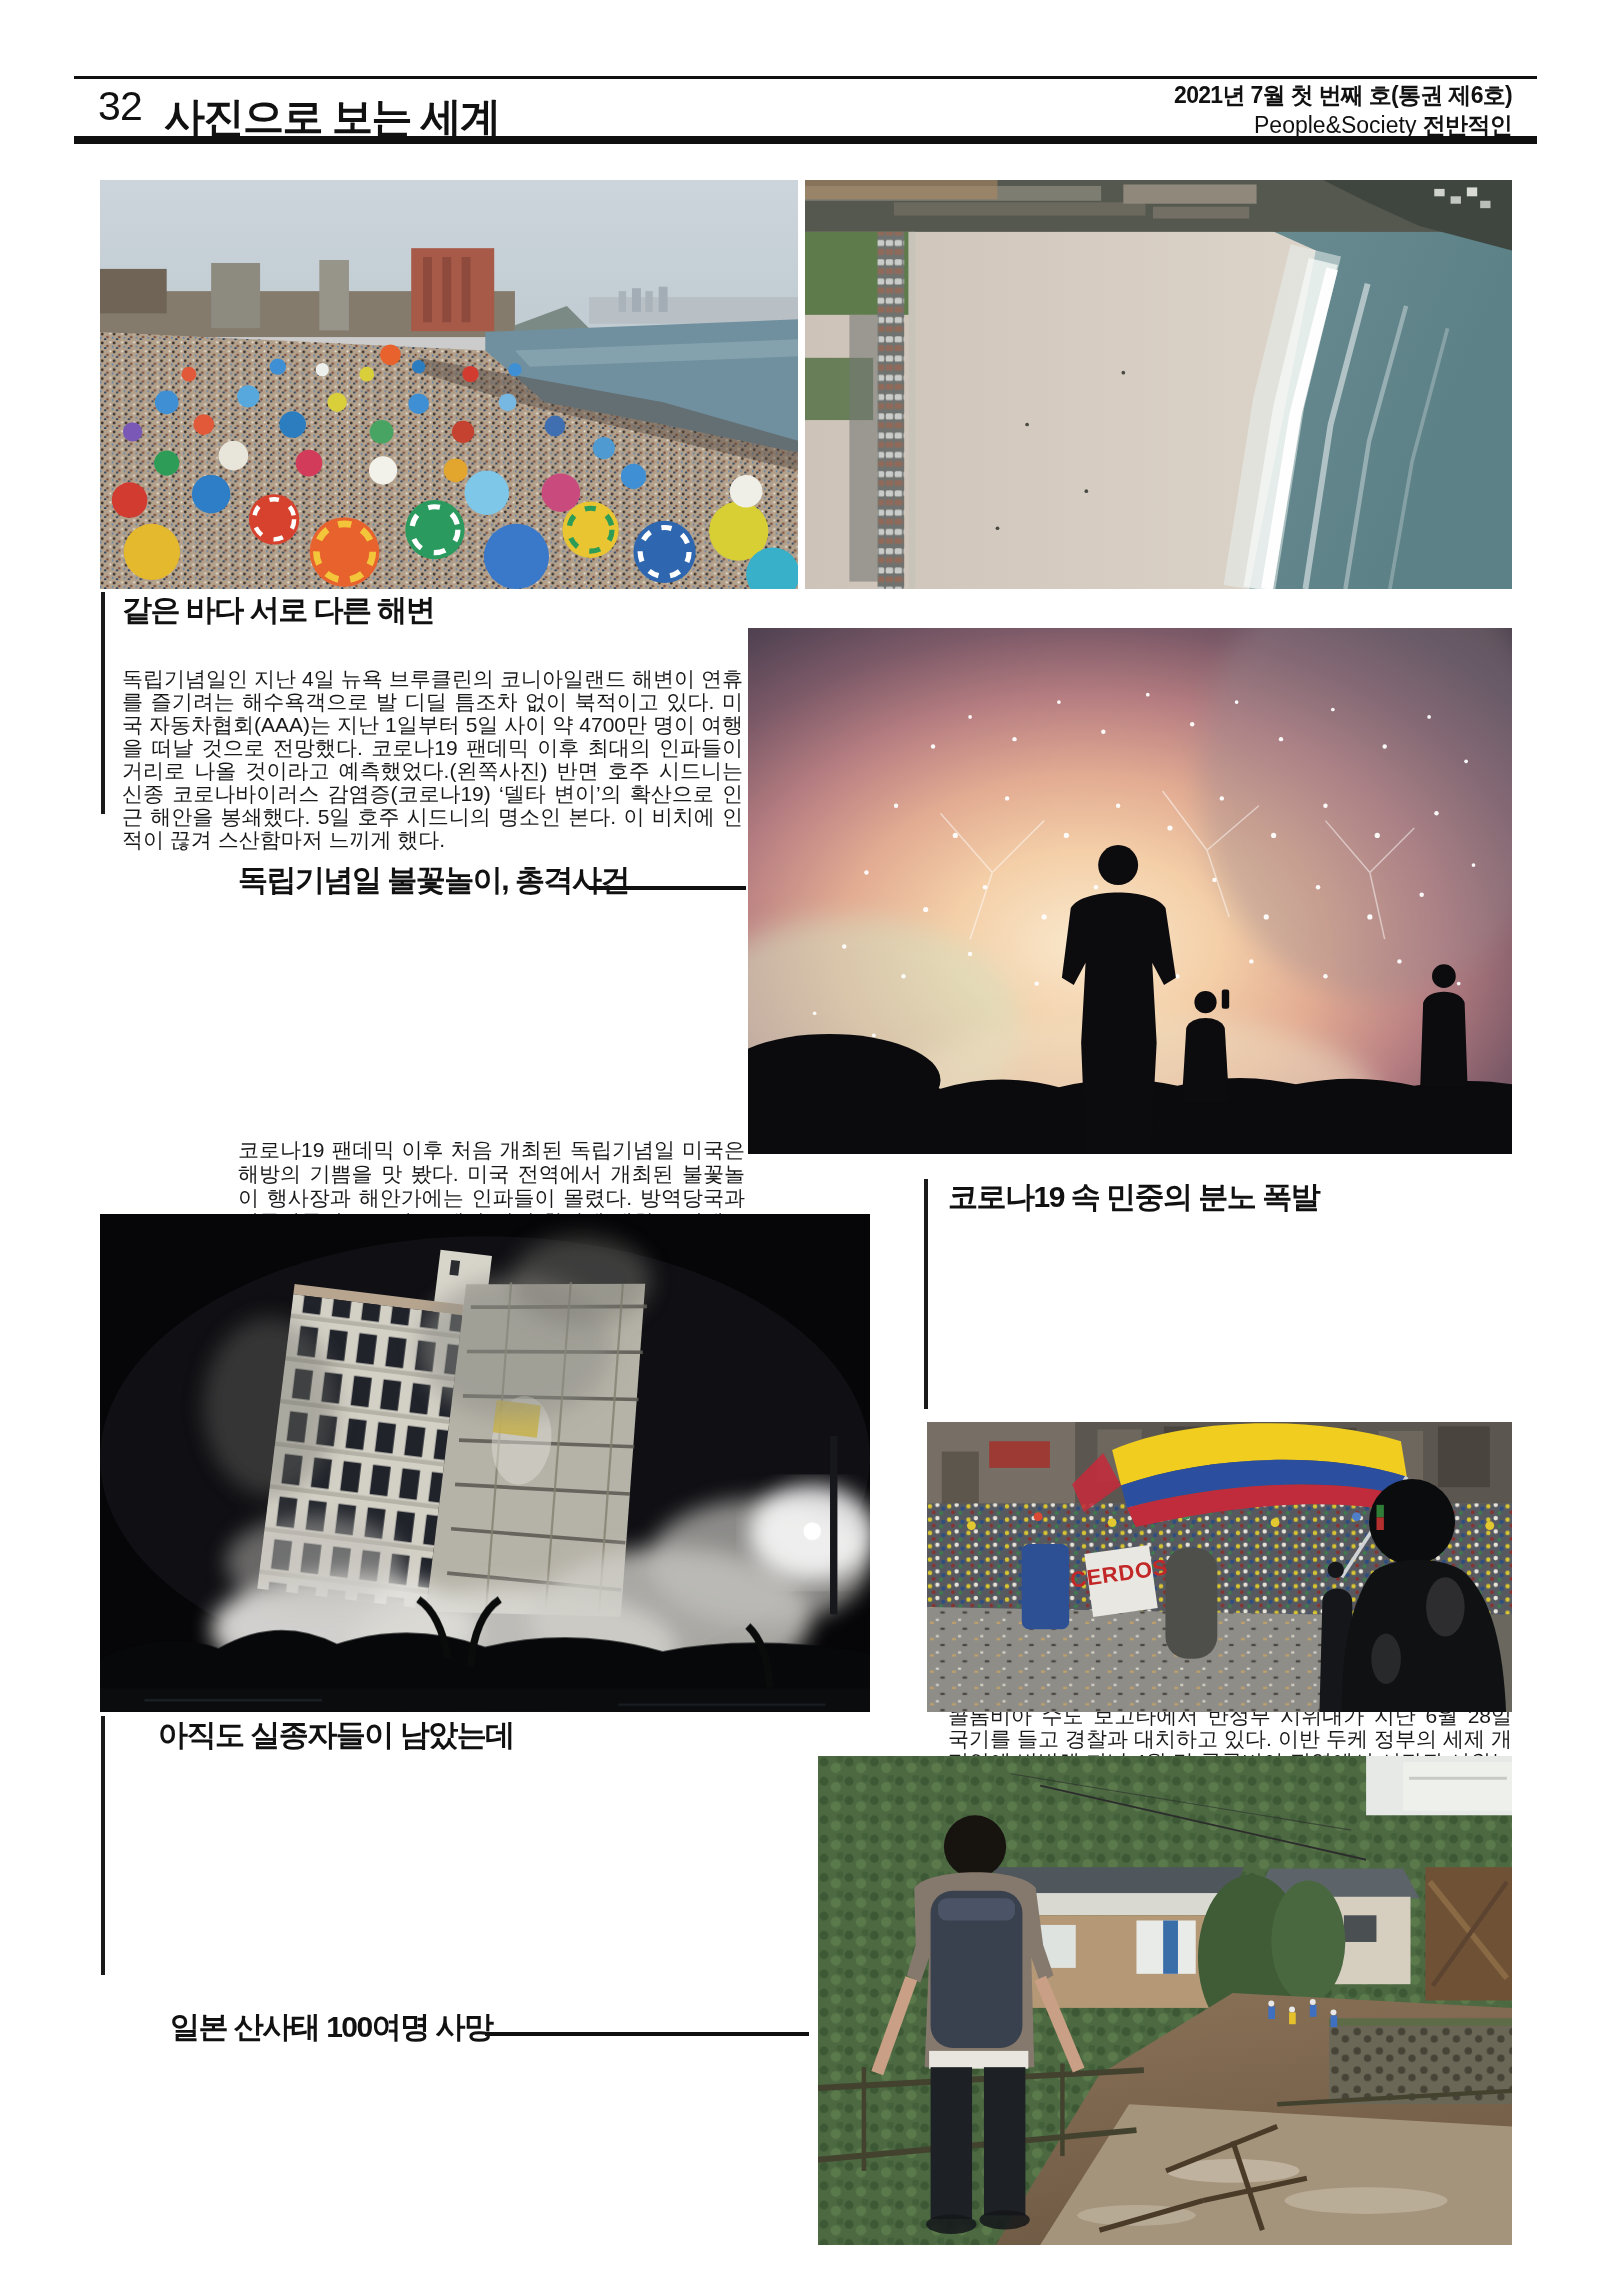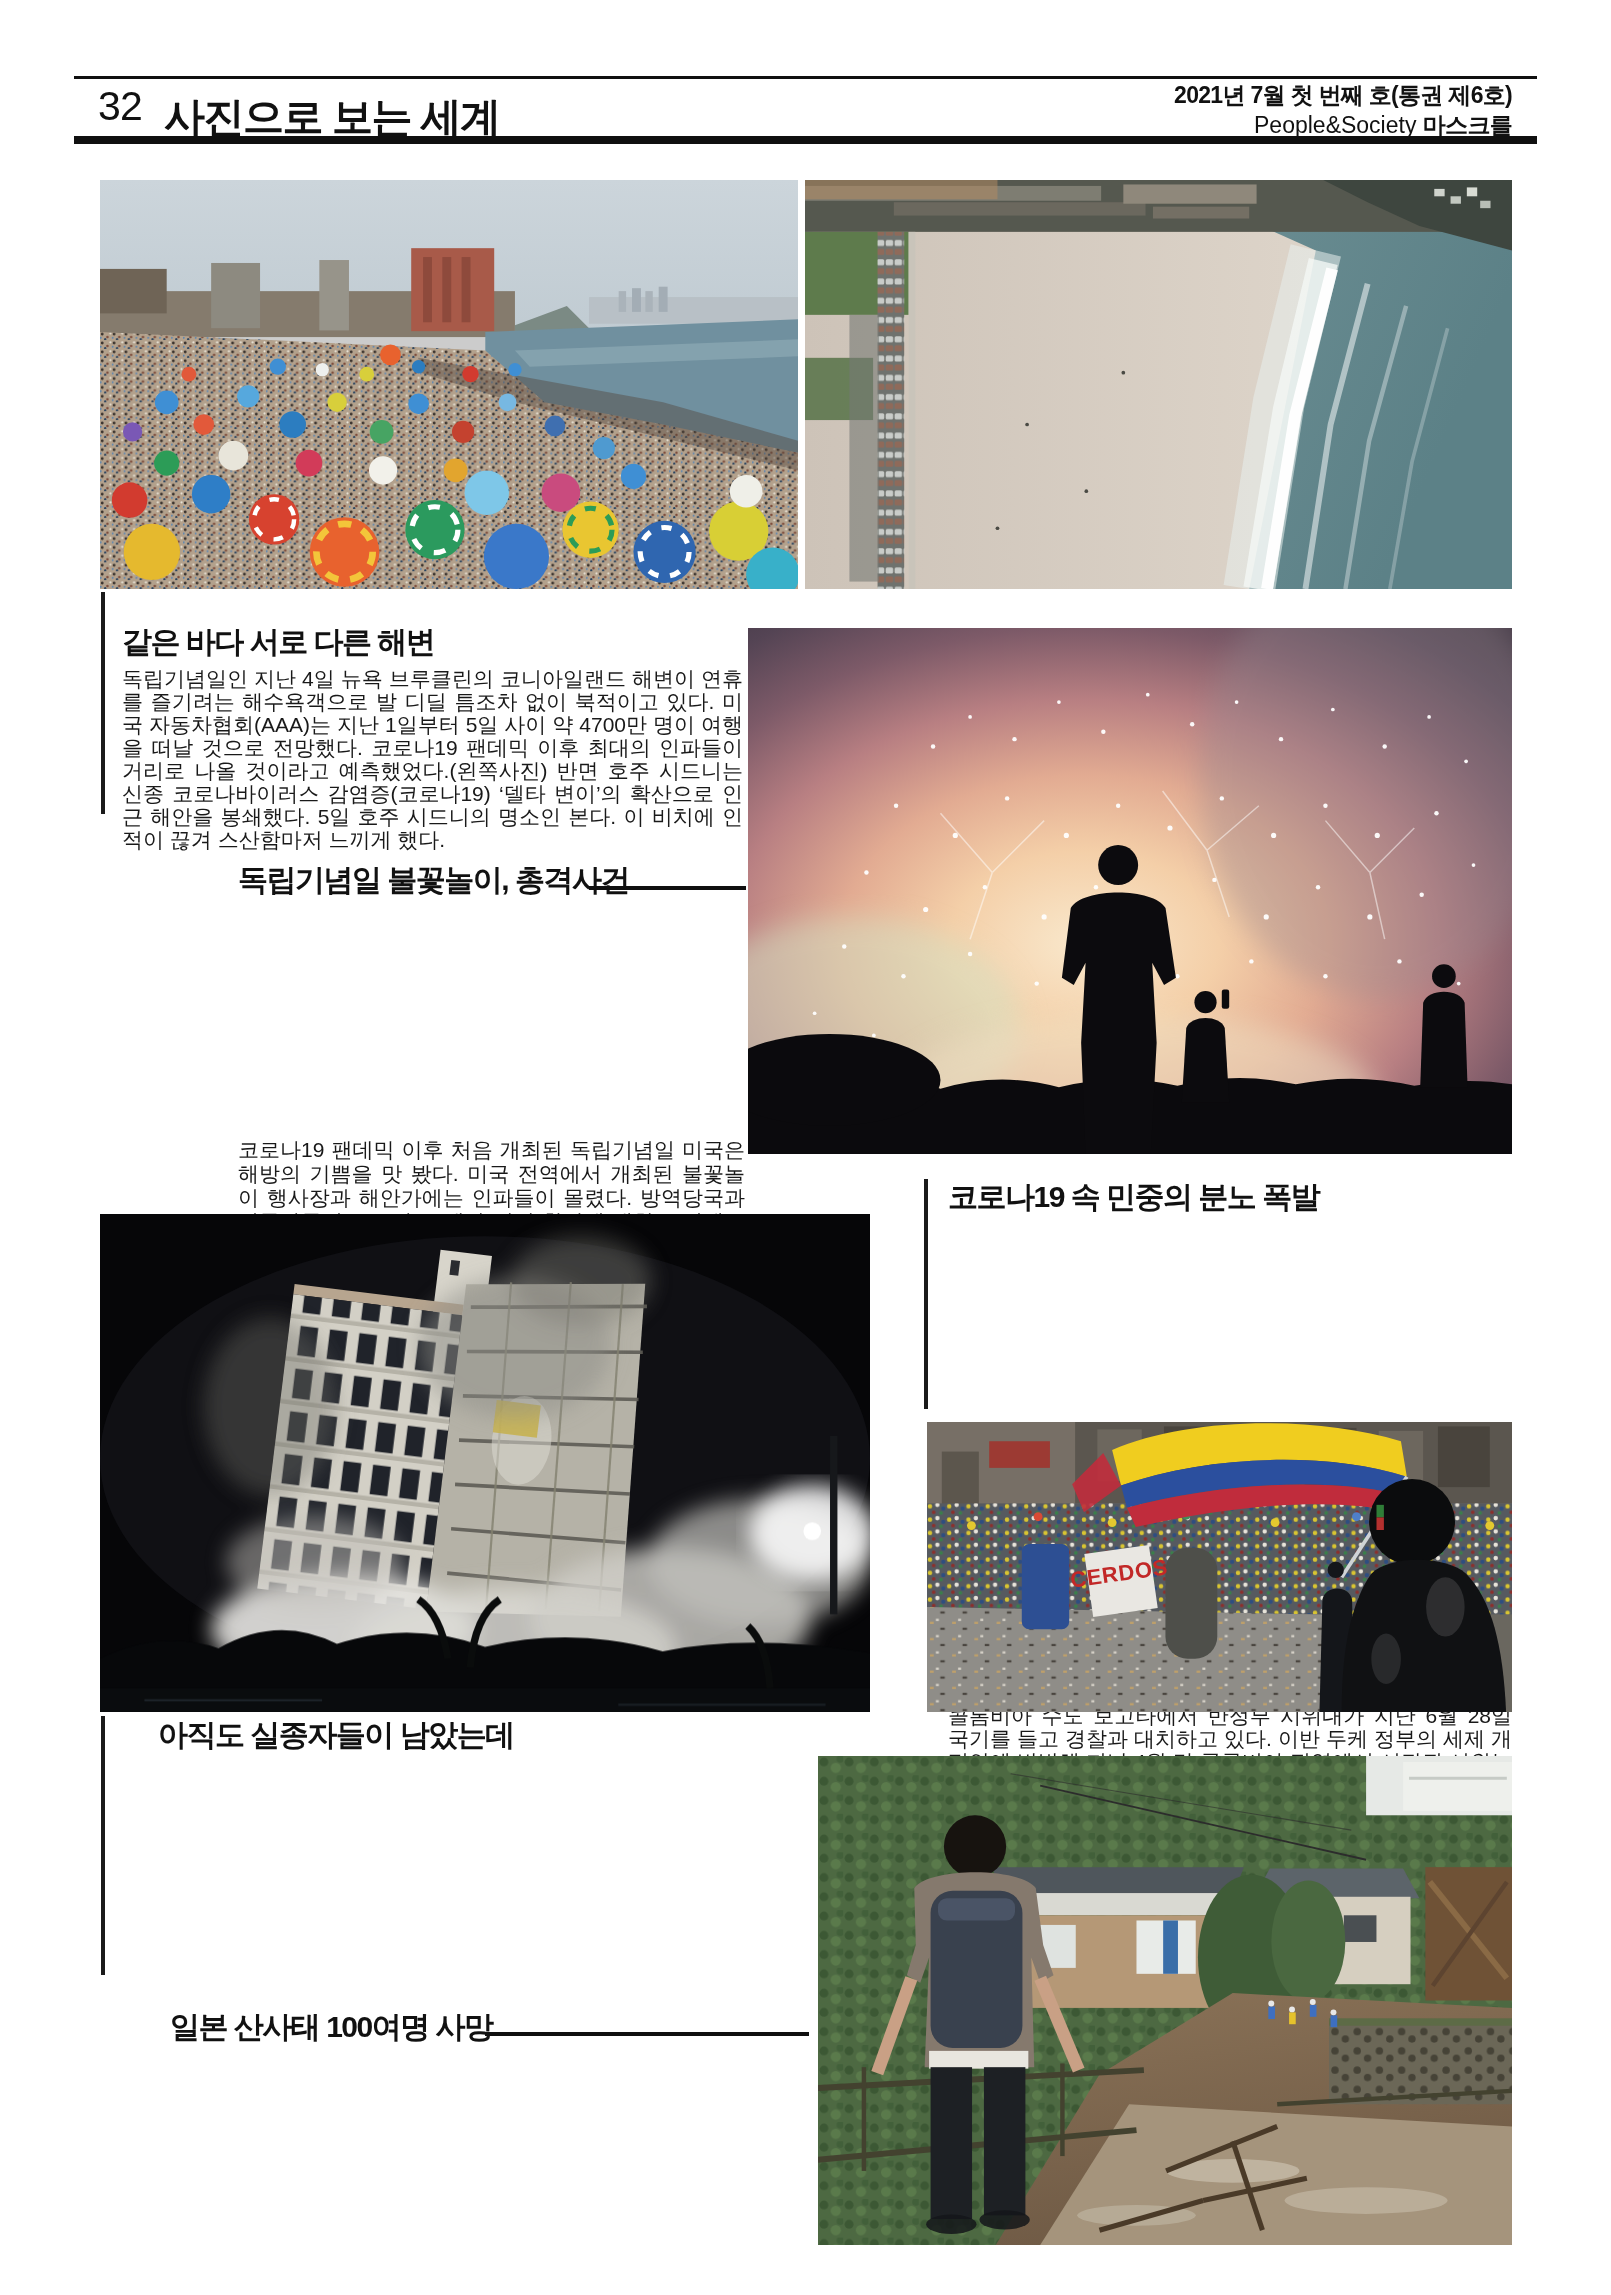--- a/index.html
+++ b/index.html
@@ -32,21 +32,21 @@
 <body>
 
 <div id="page">
 
   <div class="abs rule-h" style="left:74px;top:76px;width:1463px;height:3px;"></div>
   <div class="abs page-num" style="left:98px;top:83px;">32</div>
   <div class="abs section-title" style="left:164px;top:90px;">사진으로 보는 세계</div>
   <div class="abs issue-line" style="right:99px;top:80px;">2021년 7월 첫 번째 호(통권 제6호)</div>
   <div class="abs brand-line" style="right:99px;top:110px;">
     <span class="brand-en">People&amp;Society</span>
-    <span class="brand-ko">마스크를</span>
+    <span class="brand-ko">전반적인</span>
   </div>
   <div class="abs rule-h" style="left:74px;top:136px;width:1463px;height:8.1px;"></div>
 
   <div class="photo" style="left:100px;top:180px;width:698px;height:409px;">
     <svg viewBox="0 0 942 552" preserveAspectRatio="none">
       <defs>
         <linearGradient id="bSky" x1="0" y1="0" x2="0" y2="1">
           <stop offset="0" stop-color="#ccd5db"></stop>
             <stop offset="1" stop-color="#c0cbd2"></stop>
         </linearGradient>
@@ -171,21 +171,21 @@
       <rect x="140" y="70" width="9" height="482" fill="#c9c4ba"></rect>
       <rect x="60" y="182" width="40" height="360" fill="#767a74" opacity="0.6"></rect>
       <circle cx="300" cy="330" r="2.5" fill="#4a4a44"></circle>
         <circle cx="380" cy="420" r="2.5" fill="#4a4a44"></circle>
       <circle cx="260" cy="470" r="2.5" fill="#4a4a44"></circle>
         <circle cx="430" cy="260" r="2.5" fill="#4a4a44"></circle>
     </svg>
   </div>
 
   <div class="abs rule-v" style="left:101px;top:592px;width:3.7px;height:222px;"></div>
-  <div class="abs art-title" style="left:122px;top:622px;">같은 바다 서로 다른 해변</div>
+  <div class="abs art-title" style="left:122px;top:590px;">같은 바다 서로 다른 해변</div>
   <div class="abs art-body body-a1" style="left:122px;top:631px;width:621px;height:185px;">
     <span>독립기념일인 지난 4일 뉴욕 브루클린의 코니아일랜드 해변이 연휴를 즐기려는 해수욕객으로 발 디딜 틈조차 없이 북적이고 있다. 미국 자동차협회(AAA)는 지난 1일부터 5일 사이 약 4700만 명이 여행을 떠날 것으로 전망했다. 코로나19 팬데믹 이후 최대의 인파들이 거리로 나올 것이라고 예측했었다.(왼쪽사진) 반면 호주 시드니는 신종 코로나바이러스 감염증(코로나19) ‘델타 변이’의 확산으로 인근 해안을 봉쇄했다. 5일 호주 시드니의 명소인 본다. 이 비치에 인적이 끊겨 스산함마저 느끼게 했다.</span>
   </div>
 
   <div class="photo" style="left:748px;top:628px;width:764px;height:526px;">
     <svg viewBox="0 0 1032 710" preserveAspectRatio="none">
       <defs>
         <radialGradient id="fGlow" cx="0.44" cy="0.6" r="0.8">
           <stop offset="0" stop-color="#f9e8cc"></stop>
             <stop offset="0.22" stop-color="#f4cfa8"></stop>

